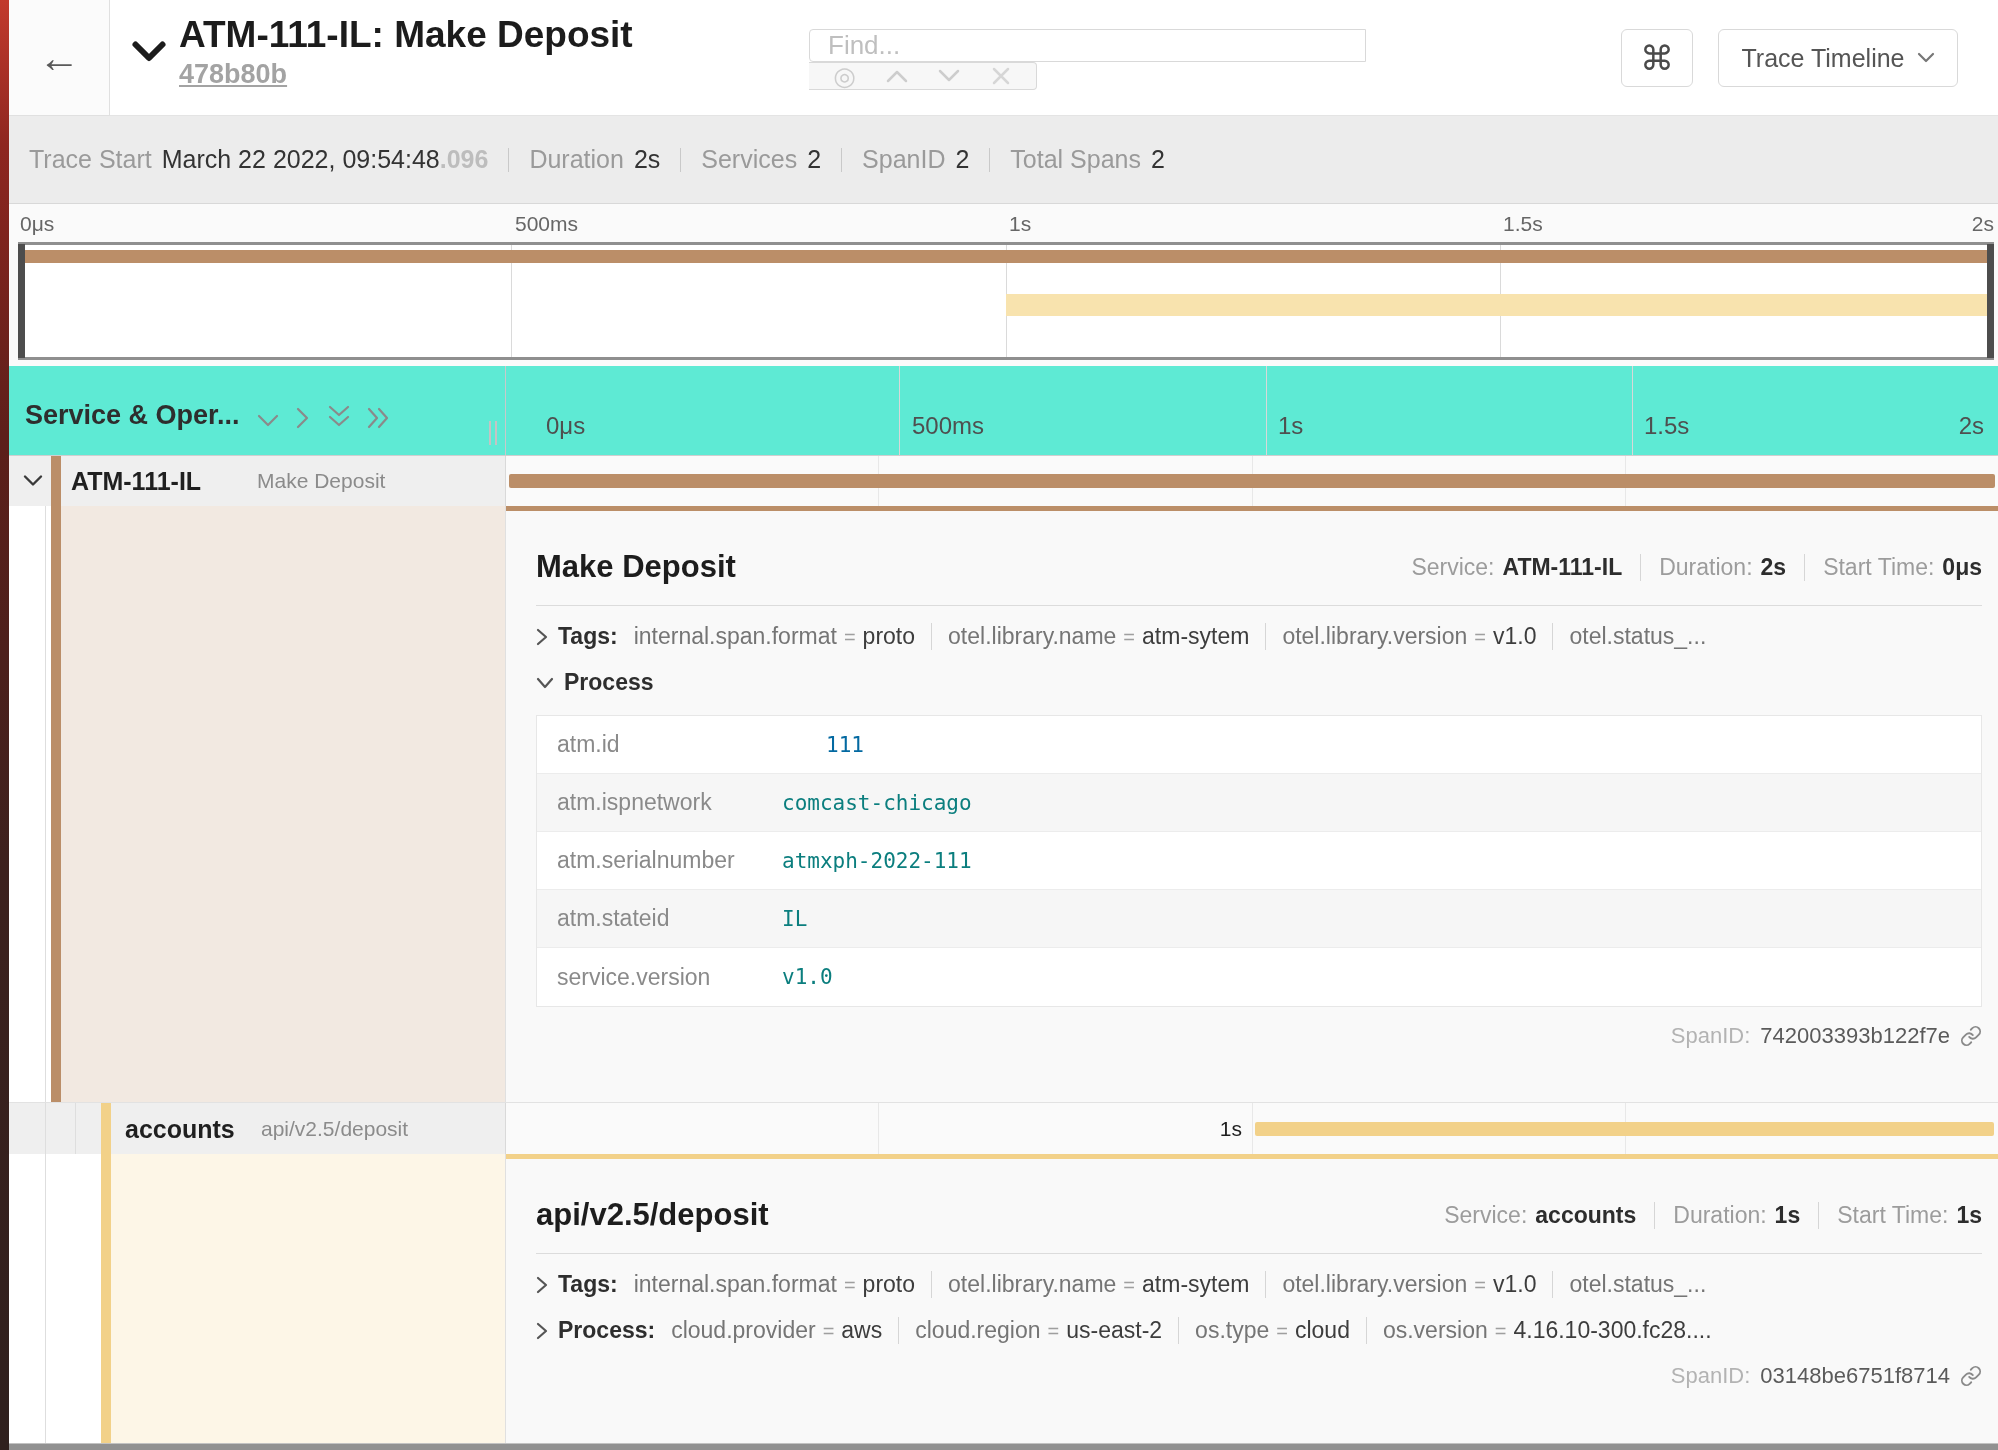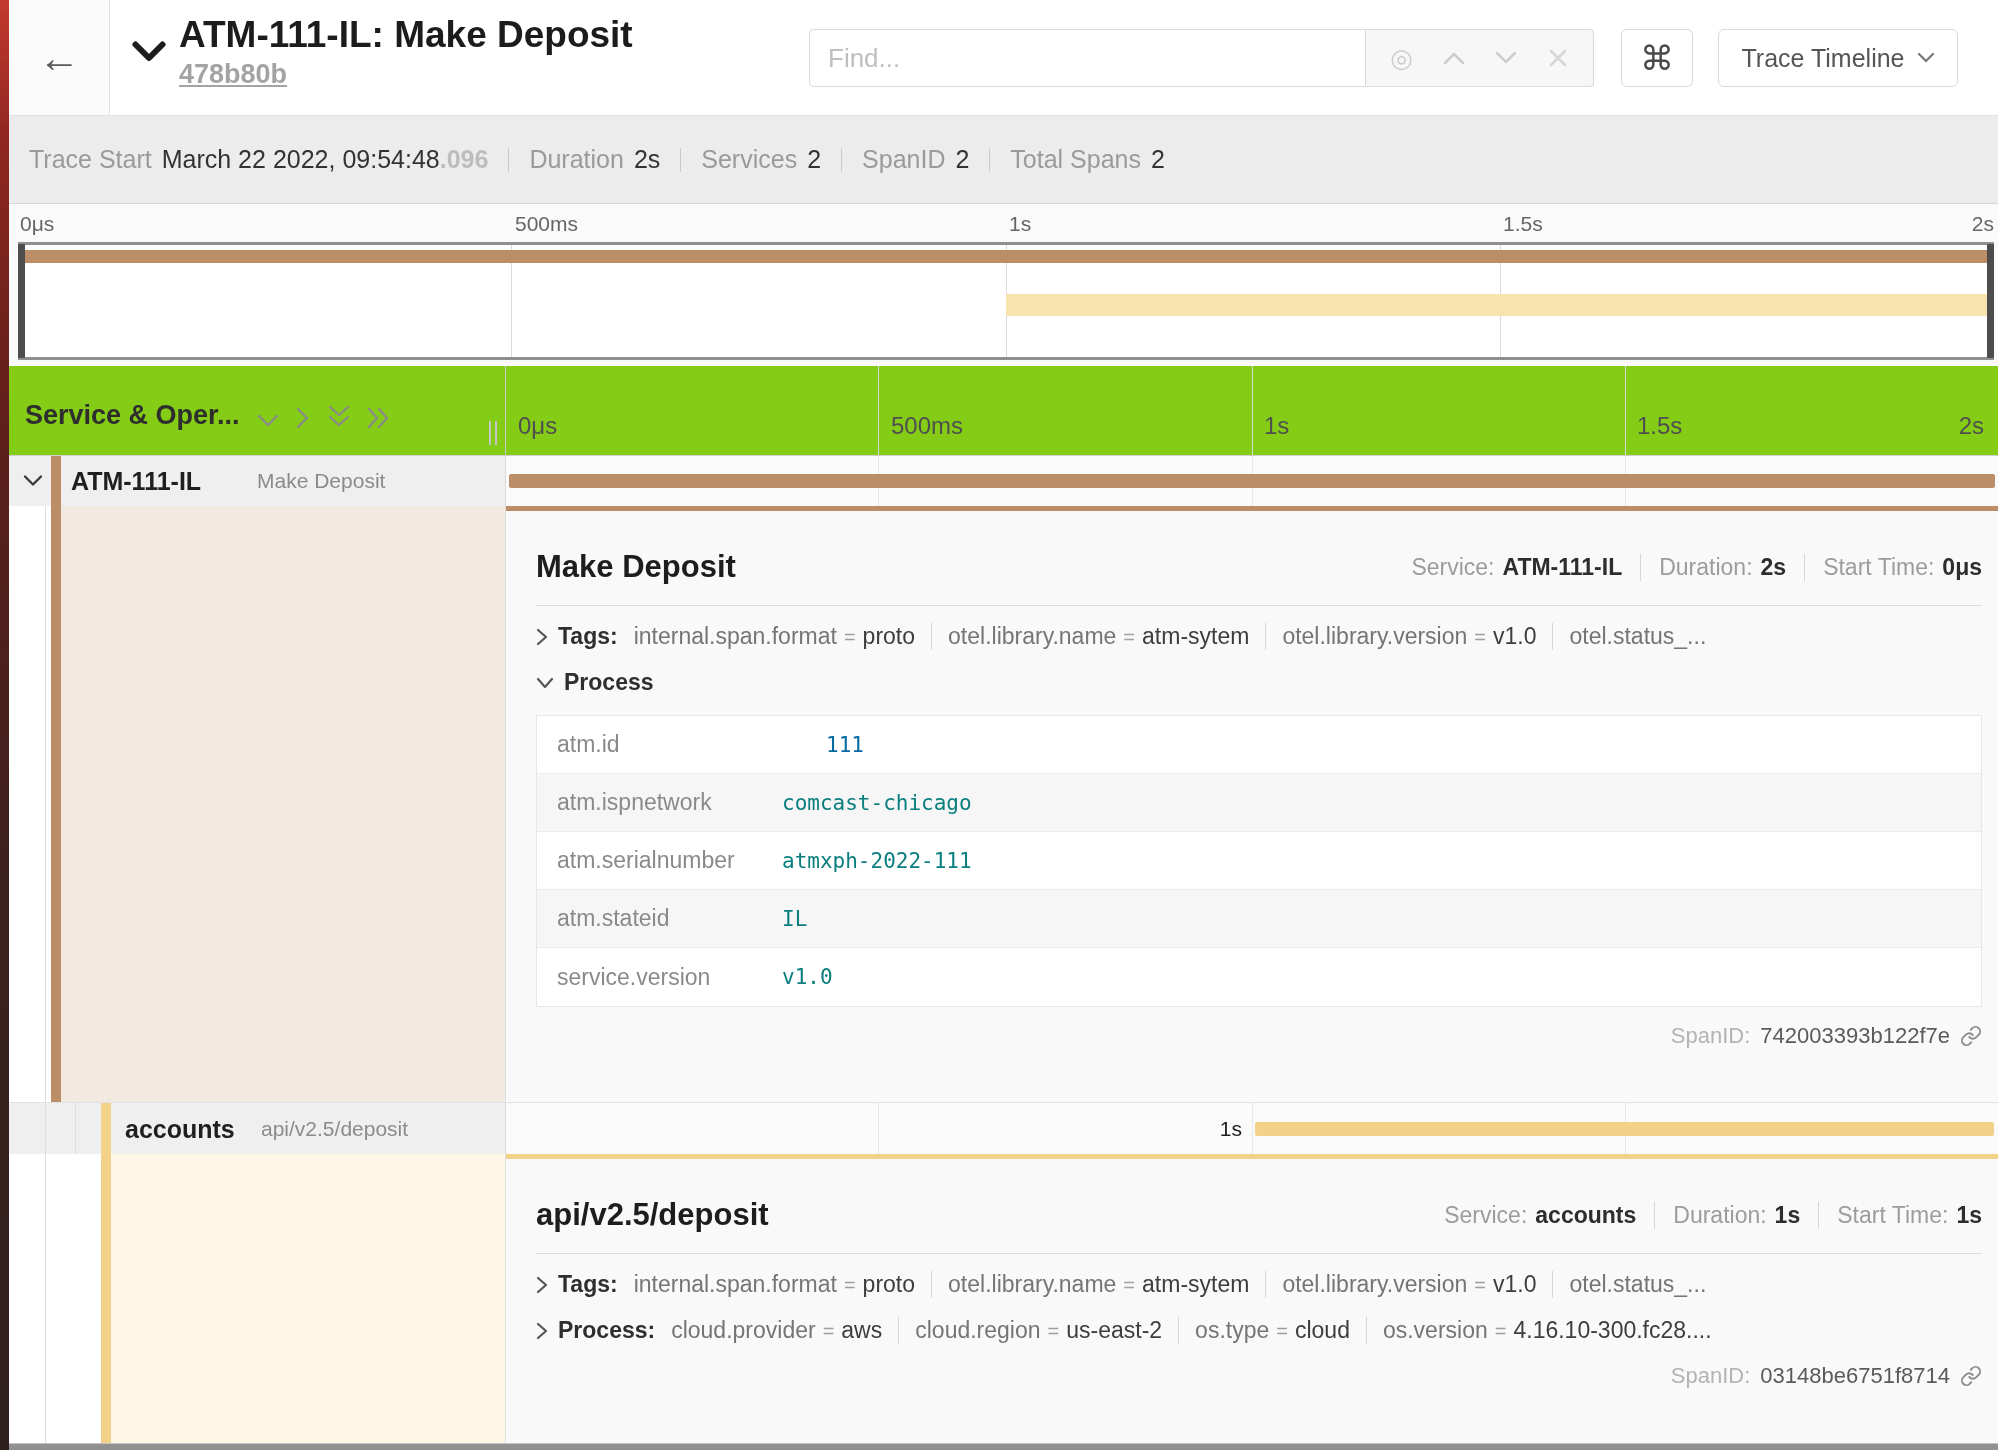--- a/index.html
+++ b/index.html
@@ -16,21 +16,21 @@
   .topbar { position:relative; height:116px; background:#fff; border-bottom:1px solid #e4e4e4; flex:none; }
   .back-cell { position:absolute; left:0; top:0; width:101px; height:116px; background:#fbfbfb;
     border-right:1px solid #e0e0e0; border-bottom:1px solid #e0e0e0; display:flex; align-items:center; justify-content:center;
     font-size:42px; color:#5a5a5a; cursor:pointer; }
   .title-wrap { position:absolute; left:122px; top:14px; display:flex; align-items:flex-start; }
   .title-chevron { margin-top:26px; margin-right:12px; cursor:pointer; }
   .titles { display:flex; flex-direction:column; }
   .trace-title { font-size:37px; font-weight:bold; color:#1c1c1c; line-height:1.15; }
   .trace-id { font-size:27px; font-weight:bold; color:#a3a3a3; margin-top:2px;text-decoration:underline; }
 
-  .find-control { position:absolute; left:800px; top:29px; height:58px; display:flex; }
+  .find-control { position:absolute; left:800px; top:29px; height:58px; display:flex;flex-direction:column; }
   .find-input { width:557px; height:58px; border:1px solid #d9d9d9; border-radius:4px 0 0 4px;
     padding:0 18px; font-size:26px; color:#444; outline:none; font-family:"Liberation Sans",sans-serif; }
   .find-input::placeholder { color:#bfbfbf; }
   .find-actions { width:228px; height:58px; background:#f7f7f7; border:1px solid #d9d9d9; border-left:none;
     border-radius:0 4px 4px 0; display:flex; align-items:center; justify-content:space-around; padding:0 10px; }
   .find-actions .fa-ic { color:#cdcdcd; font-size:26px; line-height:1; display:flex; align-items:center; }
 
   .kbd-btn { position:absolute; left:1612px; top:29px; width:72px; height:58px; background:#fff;
     border:1px solid #d9d9d9; border-radius:6px; font-size:34px; color:#4a4a4a; display:flex; align-items:center; justify-content:center; cursor:pointer; }
   .view-btn { position:absolute; left:1709px; top:29px; width:240px; height:58px; background:#fff;
@@ -60,21 +60,21 @@
   .mm-handle.left { left:0; } .mm-handle.right { right:0; }
   .mm-bar { position:absolute; }
   .mm-bar.b0 { top:5px; height:13px; }
   .mm-bar.b1 { top:49px; height:22px; }
 
   
   .tl { flex:1; display:flex; flex-direction:column; min-height:0; }
   .lcell { width:497px; flex:none; position:relative; }
   .rcell { flex:1; position:relative; min-width:0; }
 
-  .thead { height:90px; display:flex; background:#84cc16; border-bottom:1px solid #cfcfcf; flex:none; }
+  .thead { height:90px; display:flex; background:#5eead4; border-bottom:1px solid #cfcfcf; flex:none;gap:28px; }
   .thead .lcell { border-right:1px solid #c9c9c9; display:flex; align-items:flex-end; gap:17px; padding:0 0 24px 16px; }
   .th-title { font-size:27px; font-weight:bold; color:#2e2e2e; }
   .th-ic { color:#8a8a8a; display:flex; align-items:center; margin-bottom:2px; cursor:pointer; }
   .col-resizer { position:absolute; right:8px; bottom:10px; width:8px; height:24px;
     border-left:2px solid #c4c4c4; border-right:2px solid #c4c4c4; cursor:col-resize; }
   .grid { position:absolute; inset:0; display:flex; }
   .grid i { flex:1; border-right:1px solid #d8d8d8; }
   .grid i:last-child { border-right:none; }
   .tick { position:absolute; top:46px; font-size:24px; color:#4f4f4f; }
   .tk0{left:12px;} .tk1{left:calc(25% + 12px);} .tk2{left:calc(50% + 12px);} .tk3{left:calc(75% + 12px);} .tk4{right:14px;}

